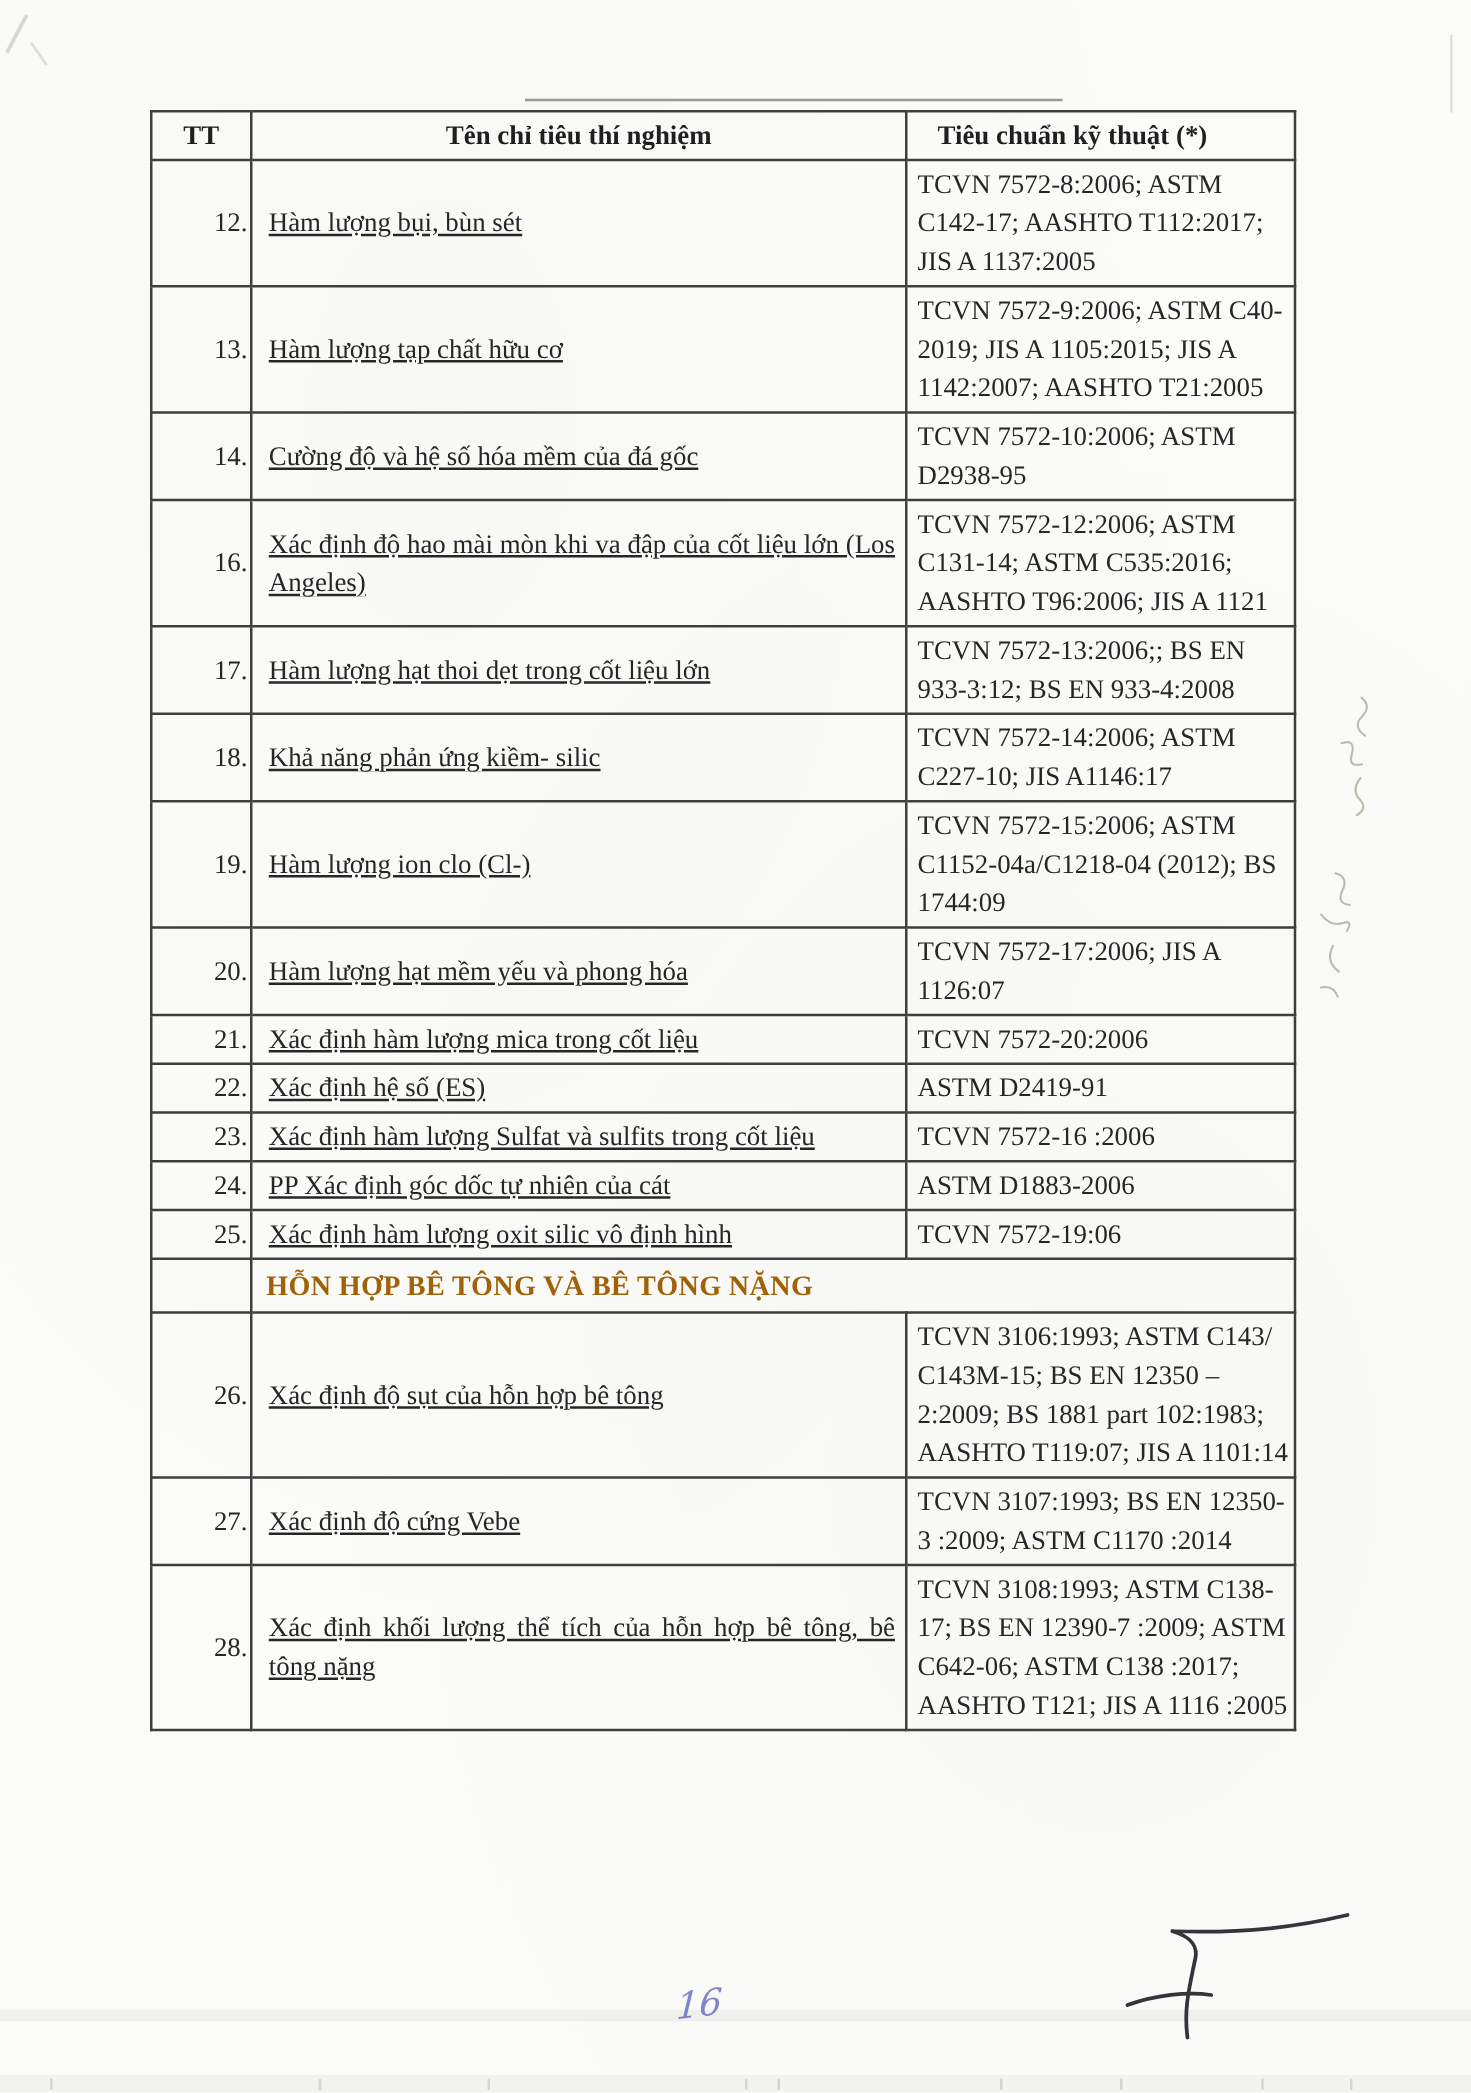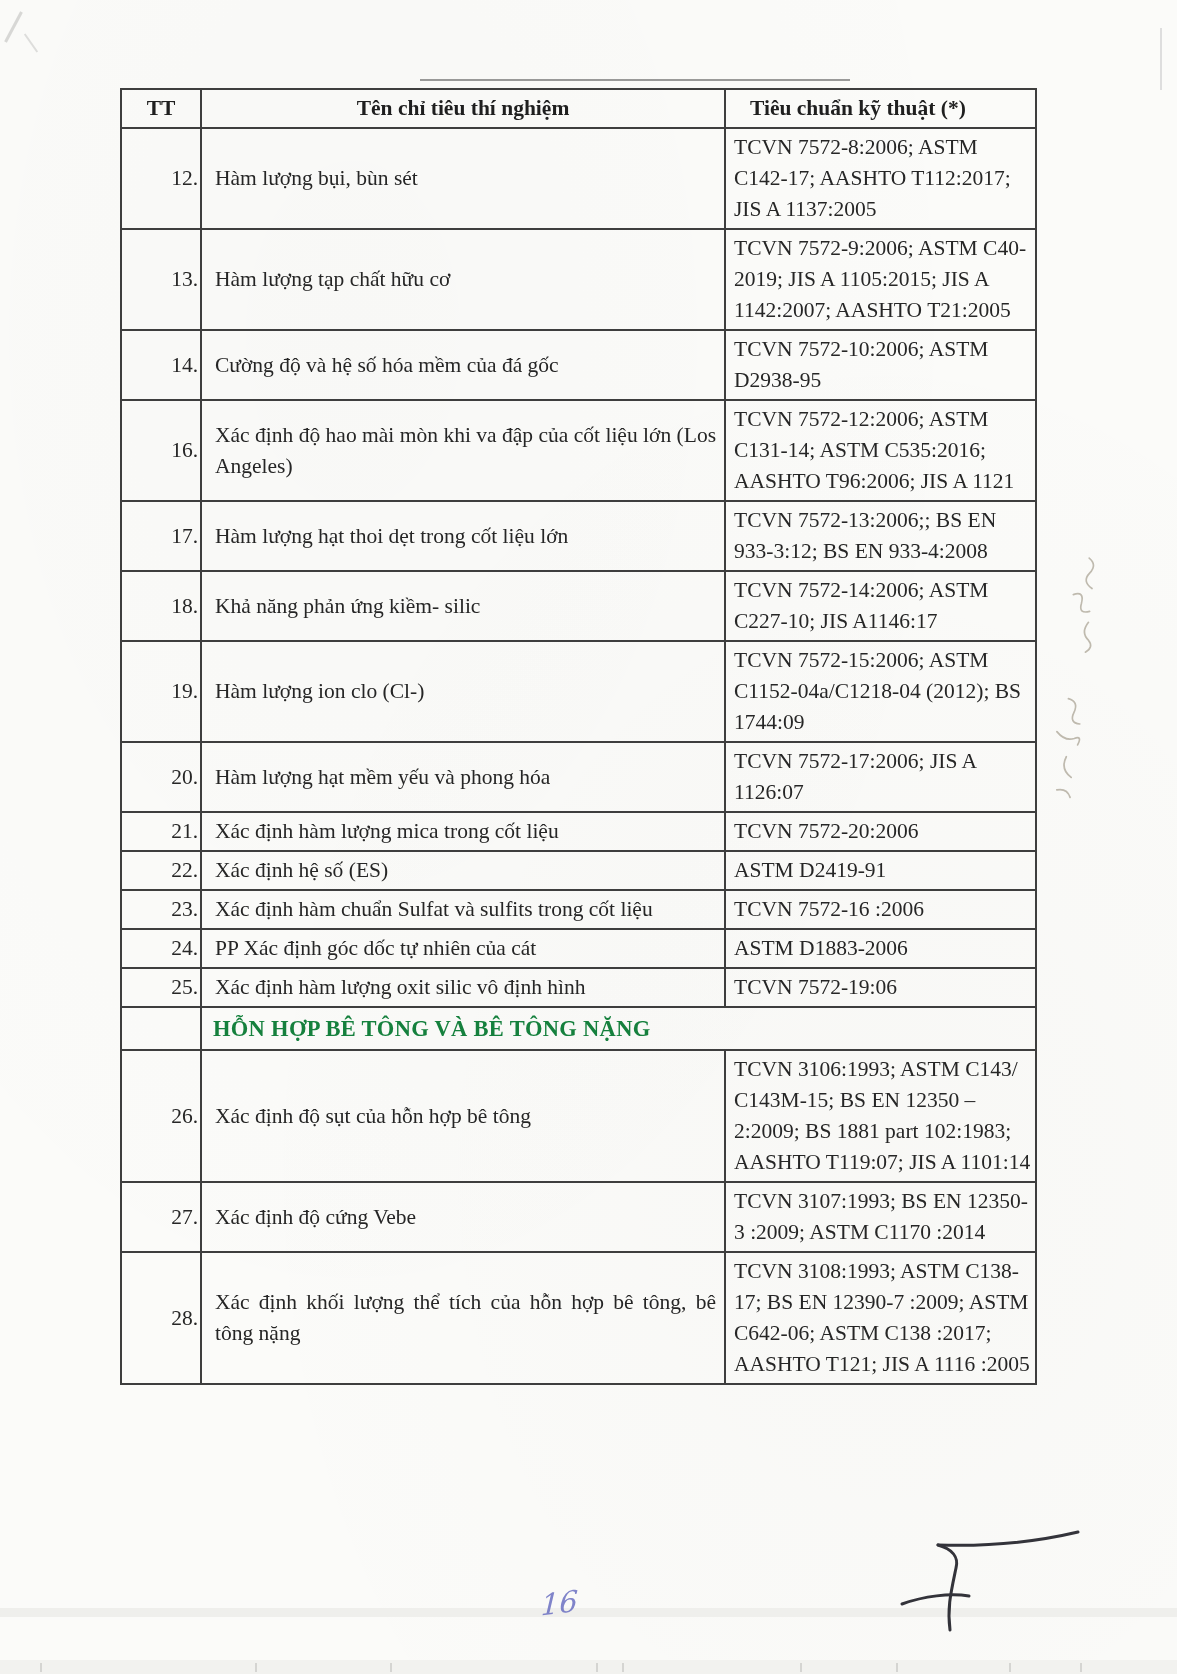--- a/index.html
+++ b/index.html
@@ -18,23 +18,23 @@
   }
 
   .table-wrap{position:absolute;left:120px;top:88px;width:915px;}
   table{border-collapse:collapse;width:100%;table-layout:fixed;color:#262626;}
   th,td{border:2px solid #3e3e3e;overflow:hidden;}
   th{font-size:21.5px;font-weight:bold;padding:4px 4px;line-height:29px;color:#1f1f1f;}
   th.h-tt,th.h-name{text-align:center;margin-top:29px;}
   th.h-std{text-align:left;padding-left:24px;}
   td{font-size:21.5px;line-height:31px;vertical-align:middle;}
   td.tt{text-align:right;padding:3px 2px;}
-  td.name{padding:3px 8px 3px 13px;text-align:justify;text-align-last:left;}
+  td.name{padding:3px 8px 3px 13px;text-align:justify;text-align-last:left;text-decoration:underline;}
   td.std{padding:3px 4px 3px 8px;}
-  td.section{font-weight:bold;font-size:22.5px;letter-spacing:.3px;padding:5px 8px 5px 11px;color:#15803d;}
+  td.section{font-weight:bold;font-size:22.5px;letter-spacing:.3px;padding:5px 8px 5px 11px;color:#a16207;}
 
   
   .page-number{
     position:absolute;left:541px;top:1586px;
     font-family:"DejaVu Serif",serif;font-style:italic;
     font-size:29px;color:#6b70c2;
     transform:rotate(-7deg) skewX(-10deg);
     opacity:.85;
   }
 
@@ -132,21 +132,21 @@
             <td class="name">Xác định hàm lượng mica trong cốt liệu</td>
             <td class="std">TCVN 7572-20:2006</td>
           </tr>
           <tr>
             <td class="tt">22.</td>
             <td class="name">Xác định hệ số (ES)</td>
             <td class="std">ASTM D2419-91</td>
           </tr>
           <tr>
             <td class="tt">23.</td>
-            <td class="name">Xác định hàm chuẩn Sulfat và sulfits trong cốt liệu</td>
+            <td class="name">Xác định hàm lượng Sulfat và sulfits trong cốt liệu</td>
             <td class="std">TCVN 7572-16 :2006</td>
           </tr>
           <tr>
             <td class="tt">24.</td>
             <td class="name">PP Xác định góc dốc tự nhiên của cát</td>
             <td class="std">ASTM D1883-2006</td>
           </tr>
           <tr>
             <td class="tt">25.</td>
             <td class="name">Xác định hàm lượng oxit silic vô định hình</td>

